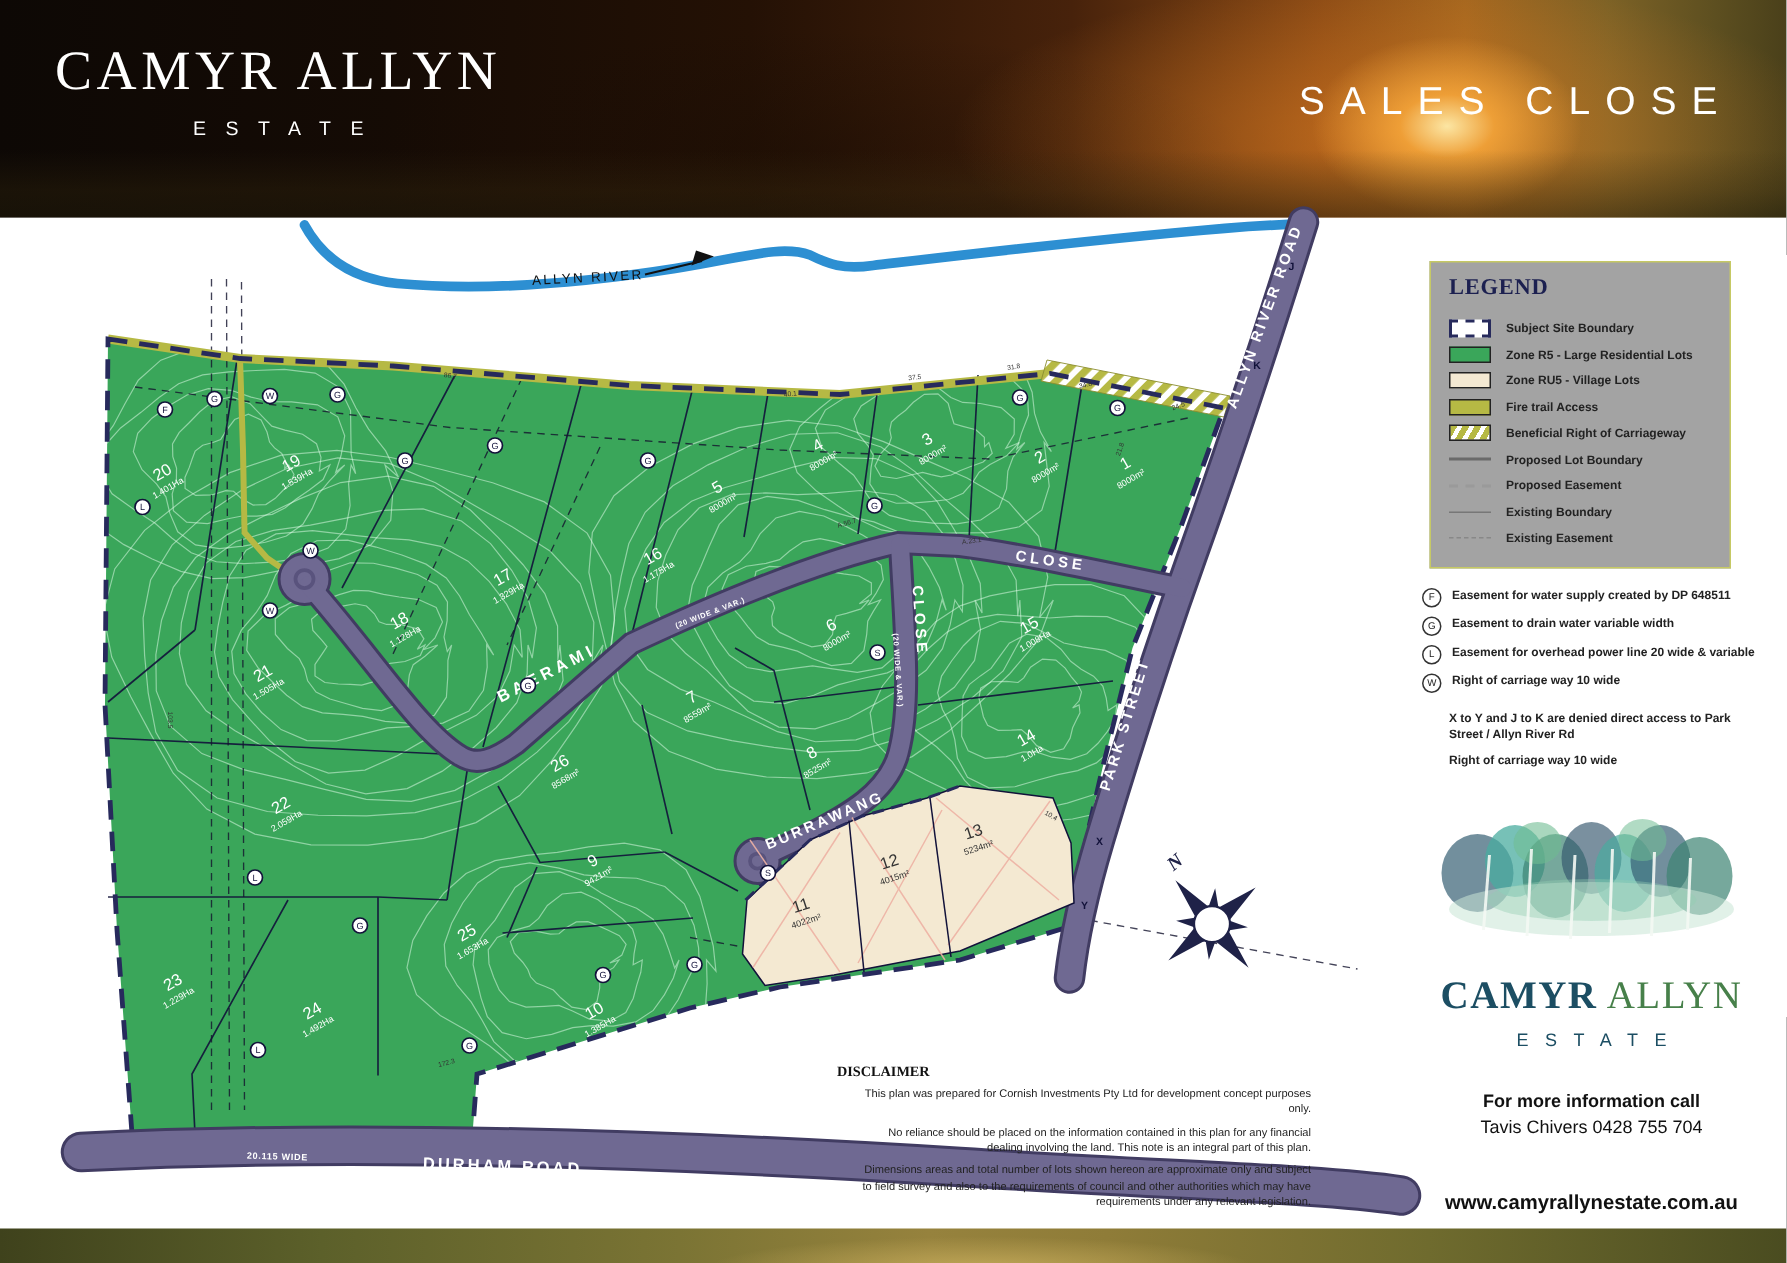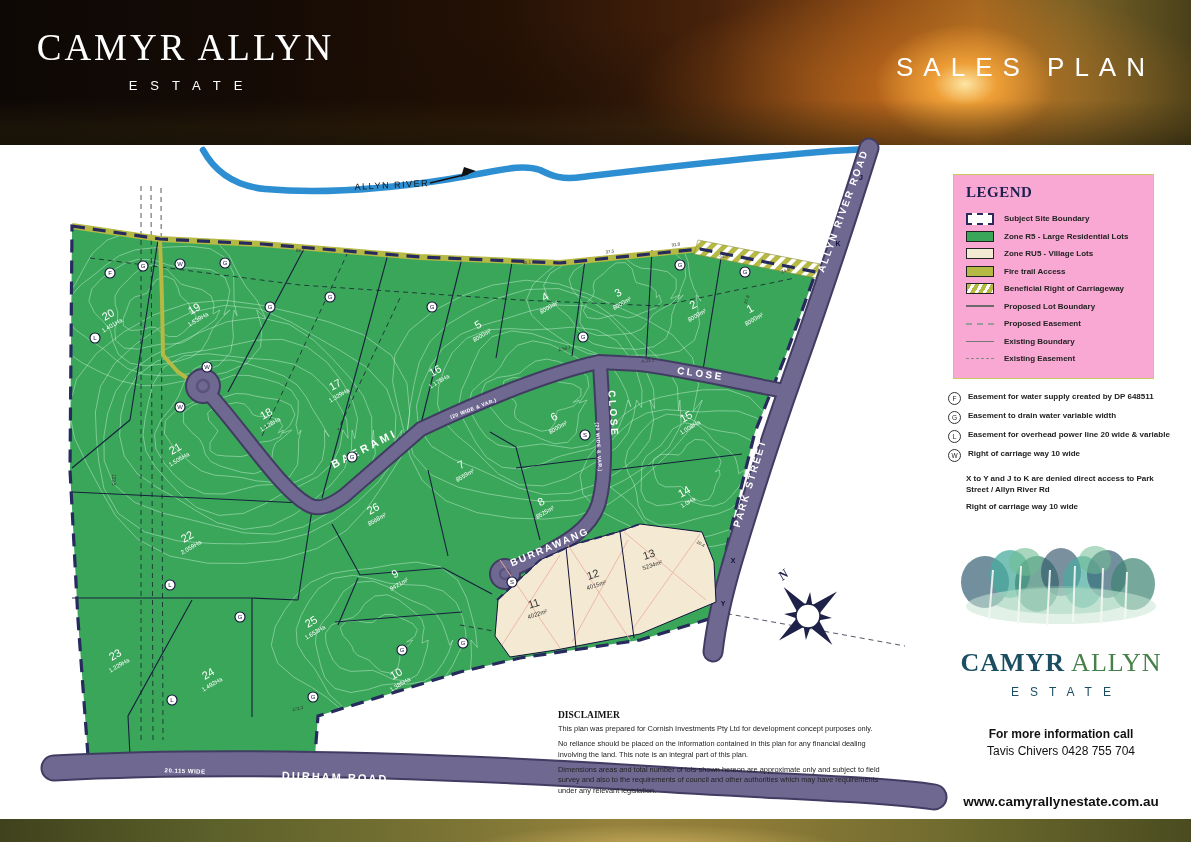--- a/index.html
+++ b/index.html
@@ -14,21 +14,21 @@
       linear-gradient(90deg,#0d0805 0%,#150b05 22%,#241105 42%,#47220b 60%,#8a4a15 74%,#a3661f 82%,#7d6226 90%,#5d4f20 96%,#4a401a 100%);}
   .hero::after{content:"";position:absolute;left:0;bottom:0;width:100%;height:45px;
     background:linear-gradient(180deg,transparent 0%, rgba(52,40,14,.35) 60%, rgba(34,28,10,.5) 100%);}
   .hero-logo{position:absolute;left:28px;top:26px;width:315px;text-align:center;color:#fff;z-index:2;}
   .hero-title{font-family:"Liberation Serif",serif;font-size:37px;letter-spacing:3px;white-space:nowrap;}
   .hero-sub{margin-top:9px;font-size:13px;letter-spacing:13px;margin-left:13px;}
   .hero-plan{position:absolute;right:36px;top:52px;color:#fff;font-size:26px;letter-spacing:10px;font-weight:400;z-index:2;}
   
   #site-map{position:absolute;left:0;top:0;z-index:1;}
   
-  .legend-box{position:absolute;left:953px;top:174px;width:201px;border:1px solid #c6c964;background:#f9a8d4;
+  .legend-box{position:absolute;left:953px;top:174px;width:201px;border:1px solid #c6c964;background:#a3a3a3;
     padding:9px 12px 10px;box-sizing:border-box;z-index:3;}
   .legend-title{font-family:"Liberation Serif",serif;font-weight:bold;font-size:15px;color:#1c2050;
     letter-spacing:.5px;margin-bottom:9px;}
   .legend-item{display:flex;align-items:center;height:17.5px;gap:10px;}
   .sw{width:28px;height:11px;flex:0 0 28px;box-sizing:border-box;border:1px solid #222;position:relative;}
   .sw-boundary{border:none;height:12px;background:#fff;outline:2.5px dashed #272a5c;outline-offset:-2px;}
   .sw-green{background:#3aa65a;}
   .sw-cream{background:#f4e9d2;}
   .sw-olive{background:#b6b944;}
   .sw-hatch{background:repeating-linear-gradient(120deg,#b6b944 0 4px,#fff 4px 7px);}
@@ -53,38 +53,38 @@
   .brand-teal{color:#1c4e63;font-weight:bold;} .brand-grn{color:#47804a;font-family:Liberation Serif, serif;}
   .brand-sub{font-size:12px;letter-spacing:11px;margin-left:11px;color:#1c4e63;margin-top:7px;}
   .contact{position:absolute;left:943px;top:727px;width:236px;text-align:center;color:#111;z-index:3;}
   .contact-l1{font-size:12px;font-weight:bold;}
   .contact-l2{font-size:12px;margin-top:3px;}
   .website{position:absolute;left:943px;top:778px;width:236px;text-align:center;font-size:13.5px;
     font-weight:bold;color:#111;z-index:3;margin-top:16px;}
   
   .disclaimer{position:absolute;left:558px;top:710px;width:332px;z-index:3;}
   .disc-title{font-family:"Liberation Serif",serif;font-size:9.5px;font-weight:bold;color:#111;margin-bottom:4px;}
-  .disclaimer p{font-size:7.4px;line-height:1.4;color:#222;margin:0 0 5px;}
+  .disclaimer p{font-size:7.4px;line-height:1.4;color:#222;margin:0 16px 5px;text-align:right;}
   
   .strip{position:absolute;left:0;bottom:0;width:100%;height:23px;z-index:2;
     background:
       radial-gradient(ellipse 260px 30px at 55% 115%, rgba(196,170,90,.9), transparent 70%),
       linear-gradient(90deg,#3f421c 0%,#5c602a 18%,#7b7434 38%,#96823d 52%,#8f7c38 62%,#6f6b2e 80%,#4a4c20 100%);}
 </style>
 </head>
 <body>
 
 <div class="page">
 
   <header class="hero">
     <div class="hero-logo">
       <div class="hero-title">CAMYR ALLYN</div>
       <div class="hero-sub">ESTATE</div>
     </div>
-    <div class="hero-plan">SALES PLAN</div>
+    <div class="hero-plan">SALES CLOSE</div>
   </header>
 
   <svg id="site-map" width="1191" height="842" viewBox="0 0 1191 842">
       <defs>
         <clipPath id="estateClip">
           <polygon points="72,226 160,239 262,244 420,257 560,263 700,249 816,272 787,352 755,432 735,512 719,582 712,618 640,640 520,658 460,672 318,716 315,756 88,756 78,620 70,470"></polygon>
         </clipPath>
         <pattern id="hatch" width="9" height="9" patternUnits="userSpaceOnUse" patternTransform="rotate(45)">
           <rect width="9" height="9" fill="#fff"></rect>
           <rect width="5" height="9" fill="#b6b944"></rect>

